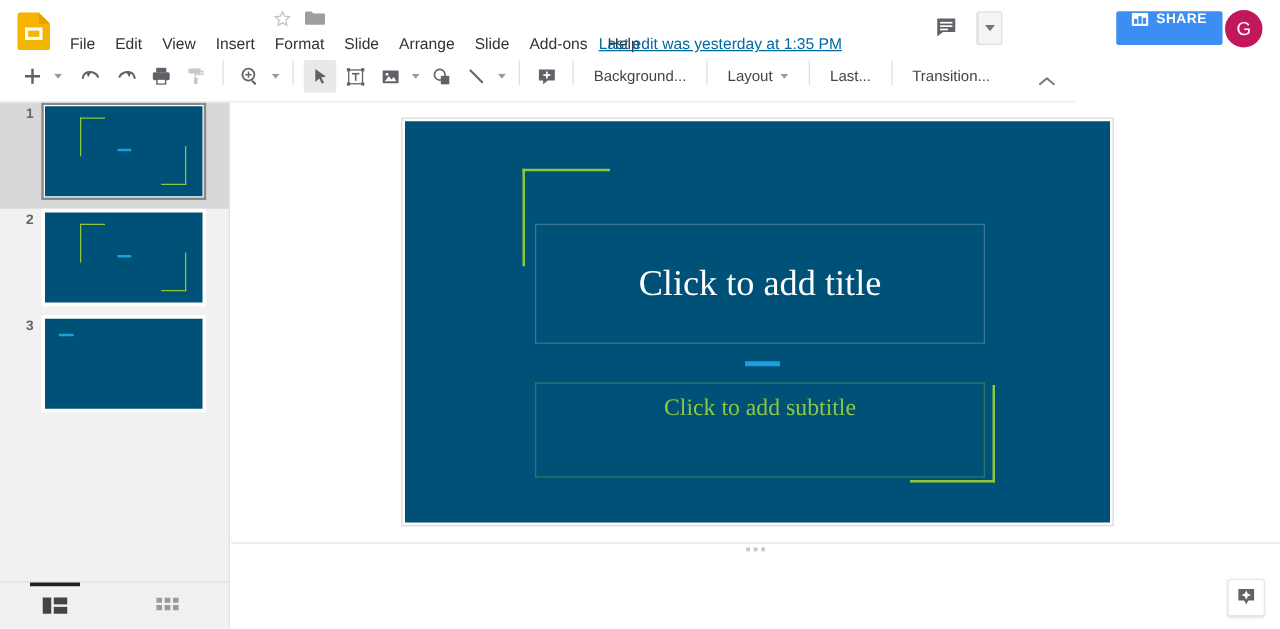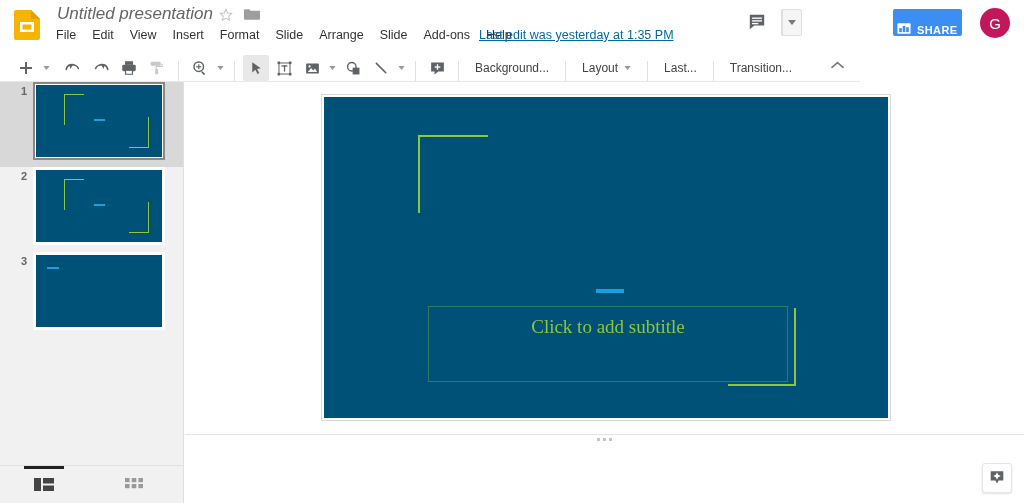--- a/index.html
+++ b/index.html
@@ -62,39 +62,39 @@
   .present-btn .lbl {
     font-size: 11px; font-weight: bold; color: #444444; letter-spacing: .4px;
   }
   .present-arrow {
     width: 19px; display: flex; align-items: center; justify-content: center;
     border-left: 1px solid #e0e0e0; cursor: pointer;
   }
   .share-btn {
     position: absolute; left: 893px; top: 9px; height: 27px;
     background: #3c8ef3; border-radius: 2px;
-    display: flex; align-items: flex-end; gap: 6px; padding: 0 4px;
+    display: flex; align-items: flex-start; gap: 6px; padding: 0 12px;
     cursor: pointer;
   }
   .share-btn .lbl {
     font-size: 11px; font-weight: bold; color: #ffffff; letter-spacing: .4px;
   }
   .avatar {
     position: absolute; left: 980px; top: 8px;
     width: 30px; height: 30px; border-radius: 50%;
     background: #c2185b; color: #ffffff;
     display: flex; align-items: center; justify-content: center;
     font-size: 15px; cursor: pointer;
   }
 
   
   .toolbar {
     position: absolute; top: 48px; left: 0; width: 860px; height: 34px;
     background: #ffffff; border-bottom: 1px solid #e8e8e8;
-    display: flex; align-items: flex-end;
+    display: flex; align-items: flex-start;
   }
   .tb-btn {
     height: 26px; min-width: 26px; margin: 0 1px;
     display: flex; align-items: center; justify-content: center;
     border-radius: 2px; cursor: pointer;
   }
   .tb-btn.active { background: #e8e8e8; }
   .tb-btn.disabled { opacity: .35; cursor: default; }
   .tb-caret {
     width: 13px; height: 26px; display: flex; align-items: center;
@@ -248,21 +248,20 @@
 
     <div class="app-logo">
       <svg class="icn" width="30" height="32" viewBox="0 0 30 32">
         <path d="M2 2 h17 l9 9 v19 a2 2 0 0 1 -2 2 H4 a2 2 0 0 1 -2 -2 V4 a2 2 0 0 1 2 -2 z" fill="#f4b400"></path>
         <path d="M19 2 l9 9 h-9 z" fill="#e0a200"></path>
         <rect x="8" y="14" width="14" height="10" fill="#ffffff"></rect>
         <rect x="10.5" y="16.5" width="9" height="5" fill="#f4b400"></rect>
       </svg>
     </div>
 
-    <div class="doc-title">Untitled presentation</div>
 
     <div class="star-icon">
       <svg class="icn" width="16" height="16" viewBox="0 0 24 24">
         <path d="M12 3.5l2.6 5.4 5.9.8-4.3 4.1 1 5.9-5.2-2.8-5.2 2.8 1-5.9L3.5 9.7l5.9-.8z" fill="none" stroke="#c4c4c4" stroke-width="1.6"></path>
       </svg>
     </div>
 
     <div class="folder-icon">
       <svg class="icn" width="16" height="14" viewBox="0 0 16 14">
         <path d="M0 2.2a1 1 0 0 1 1-1h4.3l1.3 1.5H15a1 1 0 0 1 1 1v7.1a1 1 0 0 1-1 1H1a1 1 0 0 1-1-1z" fill="#9e9e9e"></path>
@@ -508,20 +507,23 @@
         <rect x="13.4" y="6" width="4.6" height="4.2" fill="#9a9a9a"></rect>
       </svg>
     </div>
   </div>
 
   <div class="editor">
     <div class="stage">
       <div class="slide">
         <div class="bracket-tl"></div>
 
+        <div class="ph-title">
+          <span>Click to add title</span>
+        </div>
 
         <div class="accent-bar"></div>
 
         <div class="ph-subtitle">
           <span>Click to add subtitle</span>
         </div>
 
         <div class="bracket-br"></div>
       </div>
     </div>

